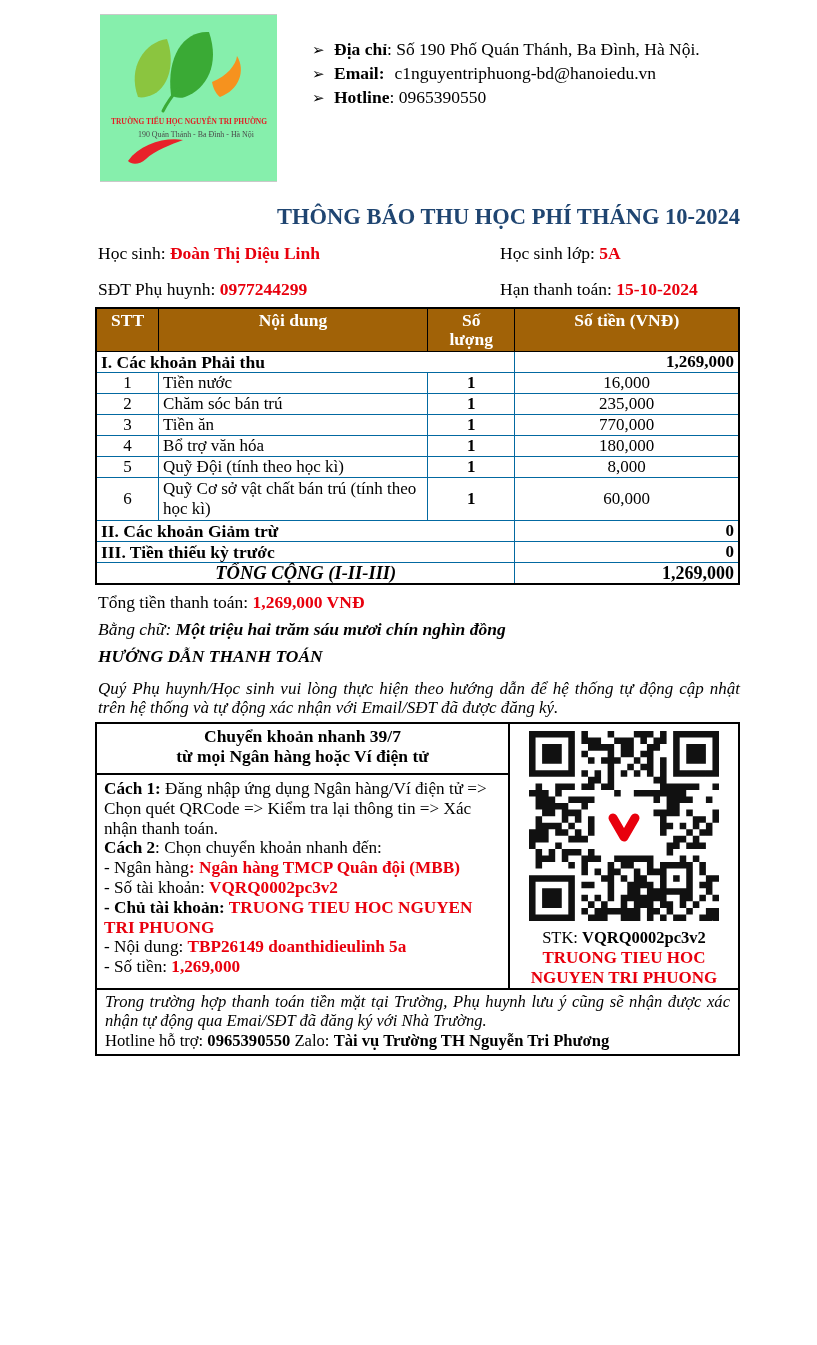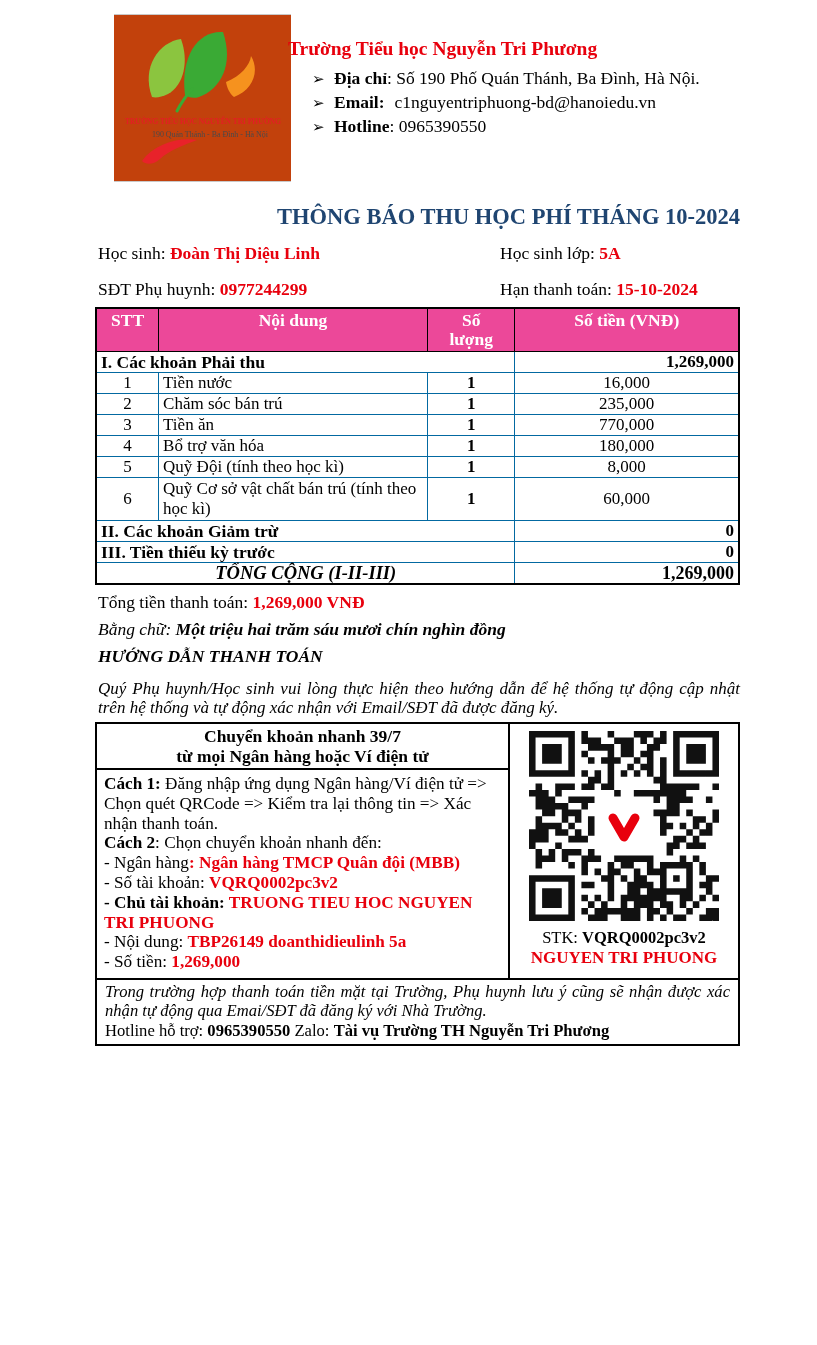--- a/index.html
+++ b/index.html
@@ -7,23 +7,23 @@
   body {
     width: 817px; height: 1345px;
     font-family: "Liberation Serif", "DejaVu Serif", serif;
     color: #000; position: relative; overflow: hidden;
   }
   .content { position: absolute; left: 95px; top: 0; width: 645px; }
 
   
   .header-row { position: relative; height: 198px; }
   .logo-box {
-    position: absolute; left: 19px; top: 14px; width: 177px; height: 168px;
+    position: absolute; left: 5px; top: 14px; width: 177px; height: 168px;
     border-top: 1px solid #c9c9c9; border-bottom: 1px solid #c9c9c9;
-    display: flex; align-items: center; justify-content: center; background:#c2410c;
+    display: flex; align-items: center; justify-content: center; background:#86efac;
   }
   .school-info { position: absolute; left: 193px; top: 38px; width: 452px; }
   .school-name { font-size: 19.5px; font-weight: bold; color: #e8000d; margin-bottom: 7px; }
   .contact-line { font-size: 17.5px; line-height: 23px; padding-left: 24px; }
   .bullet { display: inline-block; width: 22px; font-size: 15px; }
   .email-val { margin-left: 10px; }
 
   
   .doc-title {
     text-align: right; font-size: 22.5px; font-weight: bold;
@@ -35,21 +35,21 @@
     row-gap: 15px; line-height: 21px;
   }
   .red-b { color: #e8000d; font-weight: bold; }
 
   
   table.fee {
     width: 645px; border-collapse: collapse; margin-top: 7px;
     font-size: 17px; border: 2px solid #000;
   }
   table.fee th {
-    background: #ec4899; color: #fff; border: 1px solid #000;
+    background: #a16207; color: #fff; border: 1px solid #000;
     font-weight: bold; text-align: center; vertical-align: top;
     padding: 2px 14px; line-height: 19px; height: 42px; font-size: 17.5px;
   }
   table.fee td { border: 1px solid #0369a1; padding: 0 4px; line-height: 20px; height: 21px; }
   td.c { text-align: center; }
   td.qty { text-align: center; font-weight: bold; }
   td.amt-r { text-align: right; font-weight: bold; padding-right: 4px; }
   td.sec { font-weight: bold; font-size: 17.5px; padding-left: 4px; }
   td.total-label { text-align: center; font-weight: bold; font-style: italic; font-size: 18.5px; height: 23px; }
 
@@ -109,21 +109,20 @@
         <path d="M63,72 C58,32 77,7 101,9 C112,41 99,66 77,74 C71,76 66,74 63,72 Z" fill="#3aaa35"></path>
         <path d="M55,88 C60,78 64,73 70,66" stroke="#3aaa35" stroke-width="3" fill="none" stroke-linecap="round"></path>
         <path d="M104,59 C119,53 128,42 129,33 C138,48 131,67 112,74 C107,70 105,64 104,59 Z" fill="#f6921e"></path>
         <text class="logo-title-text" x="81" y="101" text-anchor="middle" textLength="156" lengthAdjust="spacingAndGlyphs">TRƯỜNG TIỂU HỌC NGUYỄN TRI PHƯỜNG</text>
         <text class="logo-sub-text" x="88" y="114" text-anchor="middle" textLength="116" lengthAdjust="spacingAndGlyphs">190 Quán Thánh - Ba Đình - Hà Nội</text>
         <path d="M20,138 C32,121 57,114 75,117 C64,121 46,128 38,136 C31,142 24,142 20,138 Z" fill="#e8222a"></path>
       </svg>
     </div>
 
     <div class="school-info">
-      <div class="school-name">Trường Tiểu học Nguyễn Tri Phương</div>
       <div class="contact-line">
         <span class="bullet">➢</span><b>Địa chỉ</b><span>: Số 190 Phố Quán Thánh, Ba Đình, Hà Nội.</span>
       </div>
       <div class="contact-line">
         <span class="bullet">➢</span><b>Email:</b><span class="email-val">c1nguyentriphuong-bd@hanoiedu.vn</span>
       </div>
       <div class="contact-line">
         <span class="bullet">➢</span><b>Hotline</b><span>: 0965390550</span>
       </div>
     </div>
@@ -248,20 +247,21 @@
 
     <div class="pb-right">
       <span class="qr-wrap"><svg id="qr-svg" width="190" height="190" viewBox="0 0 190 190">
             <path d="M0.00,0.00h6.55v6.55h-6.55zM6.55,0.00h6.55v6.55h-6.55zM13.10,0.00h6.55v6.55h-6.55zM19.66,0.00h6.55v6.55h-6.55zM26.21,0.00h6.55v6.55h-6.55zM32.76,0.00h6.55v6.55h-6.55zM39.31,0.00h6.55v6.55h-6.55zM52.41,0.00h6.55v6.55h-6.55zM78.62,0.00h6.55v6.55h-6.55zM104.83,0.00h6.55v6.55h-6.55zM111.38,0.00h6.55v6.55h-6.55zM117.93,0.00h6.55v6.55h-6.55zM131.03,0.00h6.55v6.55h-6.55zM144.14,0.00h6.55v6.55h-6.55zM150.69,0.00h6.55v6.55h-6.55zM157.24,0.00h6.55v6.55h-6.55zM163.79,0.00h6.55v6.55h-6.55zM170.34,0.00h6.55v6.55h-6.55zM176.90,0.00h6.55v6.55h-6.55zM183.45,0.00h6.55v6.55h-6.55zM0.00,6.55h6.55v6.55h-6.55zM39.31,6.55h6.55v6.55h-6.55zM52.41,6.55h6.55v6.55h-6.55zM58.97,6.55h6.55v6.55h-6.55zM65.52,6.55h6.55v6.55h-6.55zM85.17,6.55h6.55v6.55h-6.55zM91.72,6.55h6.55v6.55h-6.55zM98.28,6.55h6.55v6.55h-6.55zM111.38,6.55h6.55v6.55h-6.55zM124.48,6.55h6.55v6.55h-6.55zM131.03,6.55h6.55v6.55h-6.55zM144.14,6.55h6.55v6.55h-6.55zM183.45,6.55h6.55v6.55h-6.55zM0.00,13.10h6.55v6.55h-6.55zM13.10,13.10h6.55v6.55h-6.55zM19.66,13.10h6.55v6.55h-6.55zM26.21,13.10h6.55v6.55h-6.55zM39.31,13.10h6.55v6.55h-6.55zM58.97,13.10h6.55v6.55h-6.55zM65.52,13.10h6.55v6.55h-6.55zM72.07,13.10h6.55v6.55h-6.55zM78.62,13.10h6.55v6.55h-6.55zM91.72,13.10h6.55v6.55h-6.55zM98.28,13.10h6.55v6.55h-6.55zM117.93,13.10h6.55v6.55h-6.55zM124.48,13.10h6.55v6.55h-6.55zM144.14,13.10h6.55v6.55h-6.55zM157.24,13.10h6.55v6.55h-6.55zM163.79,13.10h6.55v6.55h-6.55zM170.34,13.10h6.55v6.55h-6.55zM183.45,13.10h6.55v6.55h-6.55zM0.00,19.66h6.55v6.55h-6.55zM13.10,19.66h6.55v6.55h-6.55zM19.66,19.66h6.55v6.55h-6.55zM26.21,19.66h6.55v6.55h-6.55zM39.31,19.66h6.55v6.55h-6.55zM52.41,19.66h6.55v6.55h-6.55zM78.62,19.66h6.55v6.55h-6.55zM91.72,19.66h6.55v6.55h-6.55zM98.28,19.66h6.55v6.55h-6.55zM111.38,19.66h6.55v6.55h-6.55zM117.93,19.66h6.55v6.55h-6.55zM144.14,19.66h6.55v6.55h-6.55zM157.24,19.66h6.55v6.55h-6.55zM163.79,19.66h6.55v6.55h-6.55zM170.34,19.66h6.55v6.55h-6.55zM183.45,19.66h6.55v6.55h-6.55zM0.00,26.21h6.55v6.55h-6.55zM13.10,26.21h6.55v6.55h-6.55zM19.66,26.21h6.55v6.55h-6.55zM26.21,26.21h6.55v6.55h-6.55zM39.31,26.21h6.55v6.55h-6.55zM58.97,26.21h6.55v6.55h-6.55zM72.07,26.21h6.55v6.55h-6.55zM78.62,26.21h6.55v6.55h-6.55zM85.17,26.21h6.55v6.55h-6.55zM104.83,26.21h6.55v6.55h-6.55zM117.93,26.21h6.55v6.55h-6.55zM131.03,26.21h6.55v6.55h-6.55zM144.14,26.21h6.55v6.55h-6.55zM157.24,26.21h6.55v6.55h-6.55zM163.79,26.21h6.55v6.55h-6.55zM170.34,26.21h6.55v6.55h-6.55zM183.45,26.21h6.55v6.55h-6.55zM0.00,32.76h6.55v6.55h-6.55zM39.31,32.76h6.55v6.55h-6.55zM78.62,32.76h6.55v6.55h-6.55zM98.28,32.76h6.55v6.55h-6.55zM111.38,32.76h6.55v6.55h-6.55zM117.93,32.76h6.55v6.55h-6.55zM131.03,32.76h6.55v6.55h-6.55zM144.14,32.76h6.55v6.55h-6.55zM183.45,32.76h6.55v6.55h-6.55zM0.00,39.31h6.55v6.55h-6.55zM6.55,39.31h6.55v6.55h-6.55zM13.10,39.31h6.55v6.55h-6.55zM19.66,39.31h6.55v6.55h-6.55zM26.21,39.31h6.55v6.55h-6.55zM32.76,39.31h6.55v6.55h-6.55zM39.31,39.31h6.55v6.55h-6.55zM52.41,39.31h6.55v6.55h-6.55zM65.52,39.31h6.55v6.55h-6.55zM78.62,39.31h6.55v6.55h-6.55zM91.72,39.31h6.55v6.55h-6.55zM104.83,39.31h6.55v6.55h-6.55zM117.93,39.31h6.55v6.55h-6.55zM131.03,39.31h6.55v6.55h-6.55zM144.14,39.31h6.55v6.55h-6.55zM150.69,39.31h6.55v6.55h-6.55zM157.24,39.31h6.55v6.55h-6.55zM163.79,39.31h6.55v6.55h-6.55zM170.34,39.31h6.55v6.55h-6.55zM176.90,39.31h6.55v6.55h-6.55zM183.45,39.31h6.55v6.55h-6.55zM58.97,45.86h6.55v6.55h-6.55zM65.52,45.86h6.55v6.55h-6.55zM78.62,45.86h6.55v6.55h-6.55zM124.48,45.86h6.55v6.55h-6.55zM131.03,45.86h6.55v6.55h-6.55zM6.55,52.41h6.55v6.55h-6.55zM26.21,52.41h6.55v6.55h-6.55zM32.76,52.41h6.55v6.55h-6.55zM39.31,52.41h6.55v6.55h-6.55zM52.41,52.41h6.55v6.55h-6.55zM58.97,52.41h6.55v6.55h-6.55zM72.07,52.41h6.55v6.55h-6.55zM78.62,52.41h6.55v6.55h-6.55zM131.03,52.41h6.55v6.55h-6.55zM137.59,52.41h6.55v6.55h-6.55zM144.14,52.41h6.55v6.55h-6.55zM150.69,52.41h6.55v6.55h-6.55zM157.24,52.41h6.55v6.55h-6.55zM163.79,52.41h6.55v6.55h-6.55zM183.45,52.41h6.55v6.55h-6.55zM0.00,58.97h6.55v6.55h-6.55zM6.55,58.97h6.55v6.55h-6.55zM13.10,58.97h6.55v6.55h-6.55zM26.21,58.97h6.55v6.55h-6.55zM85.17,58.97h6.55v6.55h-6.55zM104.83,58.97h6.55v6.55h-6.55zM111.38,58.97h6.55v6.55h-6.55zM117.93,58.97h6.55v6.55h-6.55zM124.48,58.97h6.55v6.55h-6.55zM131.03,58.97h6.55v6.55h-6.55zM137.59,58.97h6.55v6.55h-6.55zM144.14,58.97h6.55v6.55h-6.55zM150.69,58.97h6.55v6.55h-6.55zM6.55,65.52h6.55v6.55h-6.55zM13.10,65.52h6.55v6.55h-6.55zM19.66,65.52h6.55v6.55h-6.55zM39.31,65.52h6.55v6.55h-6.55zM45.86,65.52h6.55v6.55h-6.55zM52.41,65.52h6.55v6.55h-6.55zM58.97,65.52h6.55v6.55h-6.55zM124.48,65.52h6.55v6.55h-6.55zM137.59,65.52h6.55v6.55h-6.55zM144.14,65.52h6.55v6.55h-6.55zM150.69,65.52h6.55v6.55h-6.55zM157.24,65.52h6.55v6.55h-6.55zM176.90,65.52h6.55v6.55h-6.55zM6.55,72.07h6.55v6.55h-6.55zM13.10,72.07h6.55v6.55h-6.55zM19.66,72.07h6.55v6.55h-6.55zM26.21,72.07h6.55v6.55h-6.55zM32.76,72.07h6.55v6.55h-6.55zM52.41,72.07h6.55v6.55h-6.55zM137.59,72.07h6.55v6.55h-6.55zM144.14,72.07h6.55v6.55h-6.55zM13.10,78.62h6.55v6.55h-6.55zM19.66,78.62h6.55v6.55h-6.55zM32.76,78.62h6.55v6.55h-6.55zM39.31,78.62h6.55v6.55h-6.55zM45.86,78.62h6.55v6.55h-6.55zM124.48,78.62h6.55v6.55h-6.55zM131.03,78.62h6.55v6.55h-6.55zM137.59,78.62h6.55v6.55h-6.55zM144.14,78.62h6.55v6.55h-6.55zM157.24,78.62h6.55v6.55h-6.55zM183.45,78.62h6.55v6.55h-6.55zM6.55,85.17h6.55v6.55h-6.55zM32.76,85.17h6.55v6.55h-6.55zM45.86,85.17h6.55v6.55h-6.55zM58.97,85.17h6.55v6.55h-6.55zM131.03,85.17h6.55v6.55h-6.55zM163.79,85.17h6.55v6.55h-6.55zM170.34,85.17h6.55v6.55h-6.55zM183.45,85.17h6.55v6.55h-6.55zM6.55,91.72h6.55v6.55h-6.55zM13.10,91.72h6.55v6.55h-6.55zM19.66,91.72h6.55v6.55h-6.55zM26.21,91.72h6.55v6.55h-6.55zM39.31,91.72h6.55v6.55h-6.55zM58.97,91.72h6.55v6.55h-6.55zM131.03,91.72h6.55v6.55h-6.55zM137.59,91.72h6.55v6.55h-6.55zM150.69,91.72h6.55v6.55h-6.55zM163.79,91.72h6.55v6.55h-6.55zM176.90,91.72h6.55v6.55h-6.55zM0.00,98.28h6.55v6.55h-6.55zM6.55,98.28h6.55v6.55h-6.55zM13.10,98.28h6.55v6.55h-6.55zM26.21,98.28h6.55v6.55h-6.55zM32.76,98.28h6.55v6.55h-6.55zM45.86,98.28h6.55v6.55h-6.55zM58.97,98.28h6.55v6.55h-6.55zM131.03,98.28h6.55v6.55h-6.55zM157.24,98.28h6.55v6.55h-6.55zM170.34,98.28h6.55v6.55h-6.55zM176.90,98.28h6.55v6.55h-6.55zM0.00,104.83h6.55v6.55h-6.55zM6.55,104.83h6.55v6.55h-6.55zM13.10,104.83h6.55v6.55h-6.55zM39.31,104.83h6.55v6.55h-6.55zM45.86,104.83h6.55v6.55h-6.55zM52.41,104.83h6.55v6.55h-6.55zM144.14,104.83h6.55v6.55h-6.55zM150.69,104.83h6.55v6.55h-6.55zM163.79,104.83h6.55v6.55h-6.55zM0.00,111.38h6.55v6.55h-6.55zM26.21,111.38h6.55v6.55h-6.55zM137.59,111.38h6.55v6.55h-6.55zM144.14,111.38h6.55v6.55h-6.55zM157.24,111.38h6.55v6.55h-6.55zM163.79,111.38h6.55v6.55h-6.55zM170.34,111.38h6.55v6.55h-6.55zM6.55,117.93h6.55v6.55h-6.55zM19.66,117.93h6.55v6.55h-6.55zM32.76,117.93h6.55v6.55h-6.55zM39.31,117.93h6.55v6.55h-6.55zM45.86,117.93h6.55v6.55h-6.55zM58.97,117.93h6.55v6.55h-6.55zM137.59,117.93h6.55v6.55h-6.55zM6.55,124.48h6.55v6.55h-6.55zM13.10,124.48h6.55v6.55h-6.55zM19.66,124.48h6.55v6.55h-6.55zM32.76,124.48h6.55v6.55h-6.55zM52.41,124.48h6.55v6.55h-6.55zM58.97,124.48h6.55v6.55h-6.55zM65.52,124.48h6.55v6.55h-6.55zM85.17,124.48h6.55v6.55h-6.55zM91.72,124.48h6.55v6.55h-6.55zM98.28,124.48h6.55v6.55h-6.55zM104.83,124.48h6.55v6.55h-6.55zM111.38,124.48h6.55v6.55h-6.55zM117.93,124.48h6.55v6.55h-6.55zM150.69,124.48h6.55v6.55h-6.55zM163.79,124.48h6.55v6.55h-6.55zM6.55,131.03h6.55v6.55h-6.55zM39.31,131.03h6.55v6.55h-6.55zM52.41,131.03h6.55v6.55h-6.55zM78.62,131.03h6.55v6.55h-6.55zM91.72,131.03h6.55v6.55h-6.55zM98.28,131.03h6.55v6.55h-6.55zM117.93,131.03h6.55v6.55h-6.55zM131.03,131.03h6.55v6.55h-6.55zM137.59,131.03h6.55v6.55h-6.55zM144.14,131.03h6.55v6.55h-6.55zM150.69,131.03h6.55v6.55h-6.55zM157.24,131.03h6.55v6.55h-6.55zM170.34,131.03h6.55v6.55h-6.55zM52.41,137.59h6.55v6.55h-6.55zM65.52,137.59h6.55v6.55h-6.55zM78.62,137.59h6.55v6.55h-6.55zM85.17,137.59h6.55v6.55h-6.55zM104.83,137.59h6.55v6.55h-6.55zM117.93,137.59h6.55v6.55h-6.55zM124.48,137.59h6.55v6.55h-6.55zM131.03,137.59h6.55v6.55h-6.55zM157.24,137.59h6.55v6.55h-6.55zM170.34,137.59h6.55v6.55h-6.55zM0.00,144.14h6.55v6.55h-6.55zM6.55,144.14h6.55v6.55h-6.55zM13.10,144.14h6.55v6.55h-6.55zM19.66,144.14h6.55v6.55h-6.55zM26.21,144.14h6.55v6.55h-6.55zM32.76,144.14h6.55v6.55h-6.55zM39.31,144.14h6.55v6.55h-6.55zM72.07,144.14h6.55v6.55h-6.55zM78.62,144.14h6.55v6.55h-6.55zM91.72,144.14h6.55v6.55h-6.55zM104.83,144.14h6.55v6.55h-6.55zM111.38,144.14h6.55v6.55h-6.55zM131.03,144.14h6.55v6.55h-6.55zM144.14,144.14h6.55v6.55h-6.55zM157.24,144.14h6.55v6.55h-6.55zM176.90,144.14h6.55v6.55h-6.55zM183.45,144.14h6.55v6.55h-6.55zM0.00,150.69h6.55v6.55h-6.55zM39.31,150.69h6.55v6.55h-6.55zM52.41,150.69h6.55v6.55h-6.55zM58.97,150.69h6.55v6.55h-6.55zM78.62,150.69h6.55v6.55h-6.55zM98.28,150.69h6.55v6.55h-6.55zM104.83,150.69h6.55v6.55h-6.55zM111.38,150.69h6.55v6.55h-6.55zM117.93,150.69h6.55v6.55h-6.55zM131.03,150.69h6.55v6.55h-6.55zM157.24,150.69h6.55v6.55h-6.55zM170.34,150.69h6.55v6.55h-6.55zM176.90,150.69h6.55v6.55h-6.55zM0.00,157.24h6.55v6.55h-6.55zM13.10,157.24h6.55v6.55h-6.55zM19.66,157.24h6.55v6.55h-6.55zM26.21,157.24h6.55v6.55h-6.55zM39.31,157.24h6.55v6.55h-6.55zM78.62,157.24h6.55v6.55h-6.55zM98.28,157.24h6.55v6.55h-6.55zM104.83,157.24h6.55v6.55h-6.55zM117.93,157.24h6.55v6.55h-6.55zM124.48,157.24h6.55v6.55h-6.55zM131.03,157.24h6.55v6.55h-6.55zM137.59,157.24h6.55v6.55h-6.55zM144.14,157.24h6.55v6.55h-6.55zM150.69,157.24h6.55v6.55h-6.55zM157.24,157.24h6.55v6.55h-6.55zM176.90,157.24h6.55v6.55h-6.55zM0.00,163.79h6.55v6.55h-6.55zM13.10,163.79h6.55v6.55h-6.55zM19.66,163.79h6.55v6.55h-6.55zM26.21,163.79h6.55v6.55h-6.55zM39.31,163.79h6.55v6.55h-6.55zM52.41,163.79h6.55v6.55h-6.55zM65.52,163.79h6.55v6.55h-6.55zM78.62,163.79h6.55v6.55h-6.55zM91.72,163.79h6.55v6.55h-6.55zM98.28,163.79h6.55v6.55h-6.55zM104.83,163.79h6.55v6.55h-6.55zM111.38,163.79h6.55v6.55h-6.55zM117.93,163.79h6.55v6.55h-6.55zM124.48,163.79h6.55v6.55h-6.55zM131.03,163.79h6.55v6.55h-6.55zM150.69,163.79h6.55v6.55h-6.55zM157.24,163.79h6.55v6.55h-6.55zM170.34,163.79h6.55v6.55h-6.55zM183.45,163.79h6.55v6.55h-6.55zM0.00,170.34h6.55v6.55h-6.55zM13.10,170.34h6.55v6.55h-6.55zM19.66,170.34h6.55v6.55h-6.55zM26.21,170.34h6.55v6.55h-6.55zM39.31,170.34h6.55v6.55h-6.55zM58.97,170.34h6.55v6.55h-6.55zM72.07,170.34h6.55v6.55h-6.55zM91.72,170.34h6.55v6.55h-6.55zM104.83,170.34h6.55v6.55h-6.55zM111.38,170.34h6.55v6.55h-6.55zM117.93,170.34h6.55v6.55h-6.55zM131.03,170.34h6.55v6.55h-6.55zM137.59,170.34h6.55v6.55h-6.55zM150.69,170.34h6.55v6.55h-6.55zM163.79,170.34h6.55v6.55h-6.55zM0.00,176.90h6.55v6.55h-6.55zM39.31,176.90h6.55v6.55h-6.55zM52.41,176.90h6.55v6.55h-6.55zM65.52,176.90h6.55v6.55h-6.55zM72.07,176.90h6.55v6.55h-6.55zM78.62,176.90h6.55v6.55h-6.55zM85.17,176.90h6.55v6.55h-6.55zM91.72,176.90h6.55v6.55h-6.55zM98.28,176.90h6.55v6.55h-6.55zM104.83,176.90h6.55v6.55h-6.55zM117.93,176.90h6.55v6.55h-6.55zM124.48,176.90h6.55v6.55h-6.55zM137.59,176.90h6.55v6.55h-6.55zM157.24,176.90h6.55v6.55h-6.55zM176.90,176.90h6.55v6.55h-6.55zM183.45,176.90h6.55v6.55h-6.55zM0.00,183.45h6.55v6.55h-6.55zM6.55,183.45h6.55v6.55h-6.55zM13.10,183.45h6.55v6.55h-6.55zM19.66,183.45h6.55v6.55h-6.55zM26.21,183.45h6.55v6.55h-6.55zM32.76,183.45h6.55v6.55h-6.55zM39.31,183.45h6.55v6.55h-6.55zM58.97,183.45h6.55v6.55h-6.55zM65.52,183.45h6.55v6.55h-6.55zM72.07,183.45h6.55v6.55h-6.55zM91.72,183.45h6.55v6.55h-6.55zM98.28,183.45h6.55v6.55h-6.55zM104.83,183.45h6.55v6.55h-6.55zM117.93,183.45h6.55v6.55h-6.55zM131.03,183.45h6.55v6.55h-6.55zM144.14,183.45h6.55v6.55h-6.55zM150.69,183.45h6.55v6.55h-6.55zM170.34,183.45h6.55v6.55h-6.55zM176.90,183.45h6.55v6.55h-6.55zM183.45,183.45h6.55v6.55h-6.55z" fill="#111"></path>
             <path d="M84,87 L95,106 L106,87" stroke="#e8000d" stroke-width="9" fill="none" stroke-linecap="round" stroke-linejoin="round"></path>
           </svg></span>
       <div class="qr-stk">
         <span>STK: </span><b>VQRQ0002pc3v2</b>
       </div>
       <div class="qr-owner">
+        <div>TRUONG TIEU HOC</div>
         <div>NGUYEN TRI PHUONG</div>
       </div>
     </div>
 
     <div class="pb-note">
       <div class="note-italic">Trong trường hợp thanh toán tiền mặt tại Trường, Phụ huynh lưu ý cũng sẽ nhận được xác nhận tự động qua Emai/SĐT đã đăng ký với Nhà Trường.</div>
       <div class="note-hotline">
         <span>Hotline hỗ trợ: </span><b>0965390550</b><span> Zalo: </span><b>Tài vụ Trường TH Nguyễn Tri Phương</b>
       </div>
     </div>

